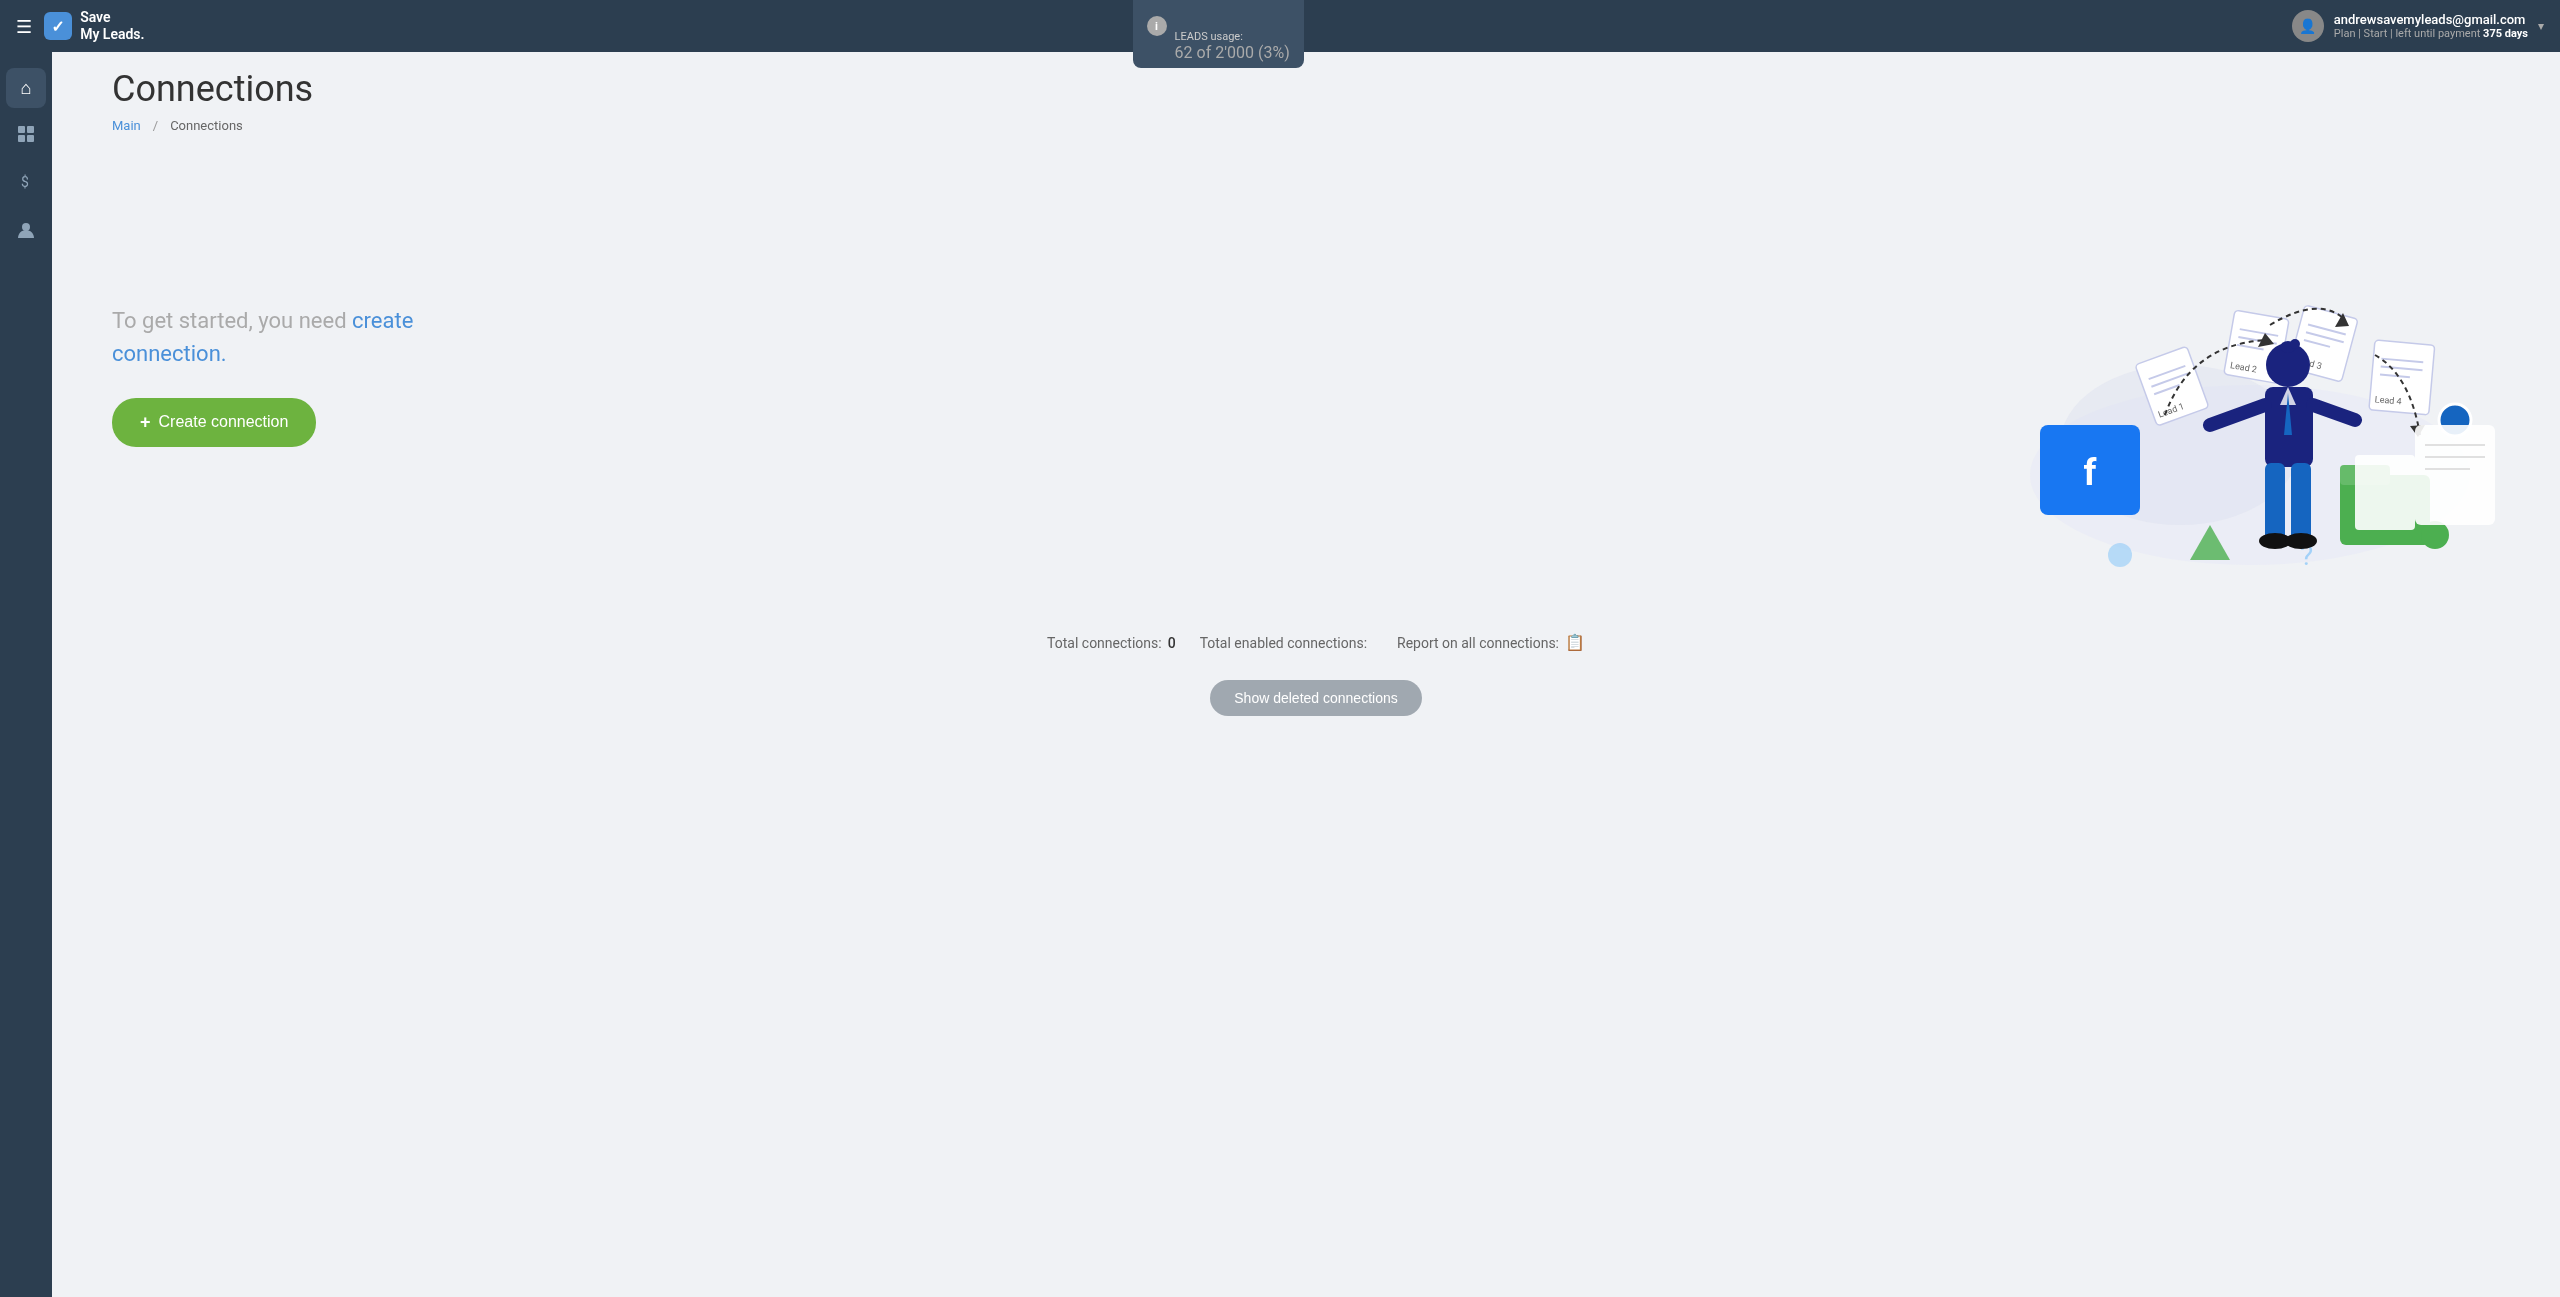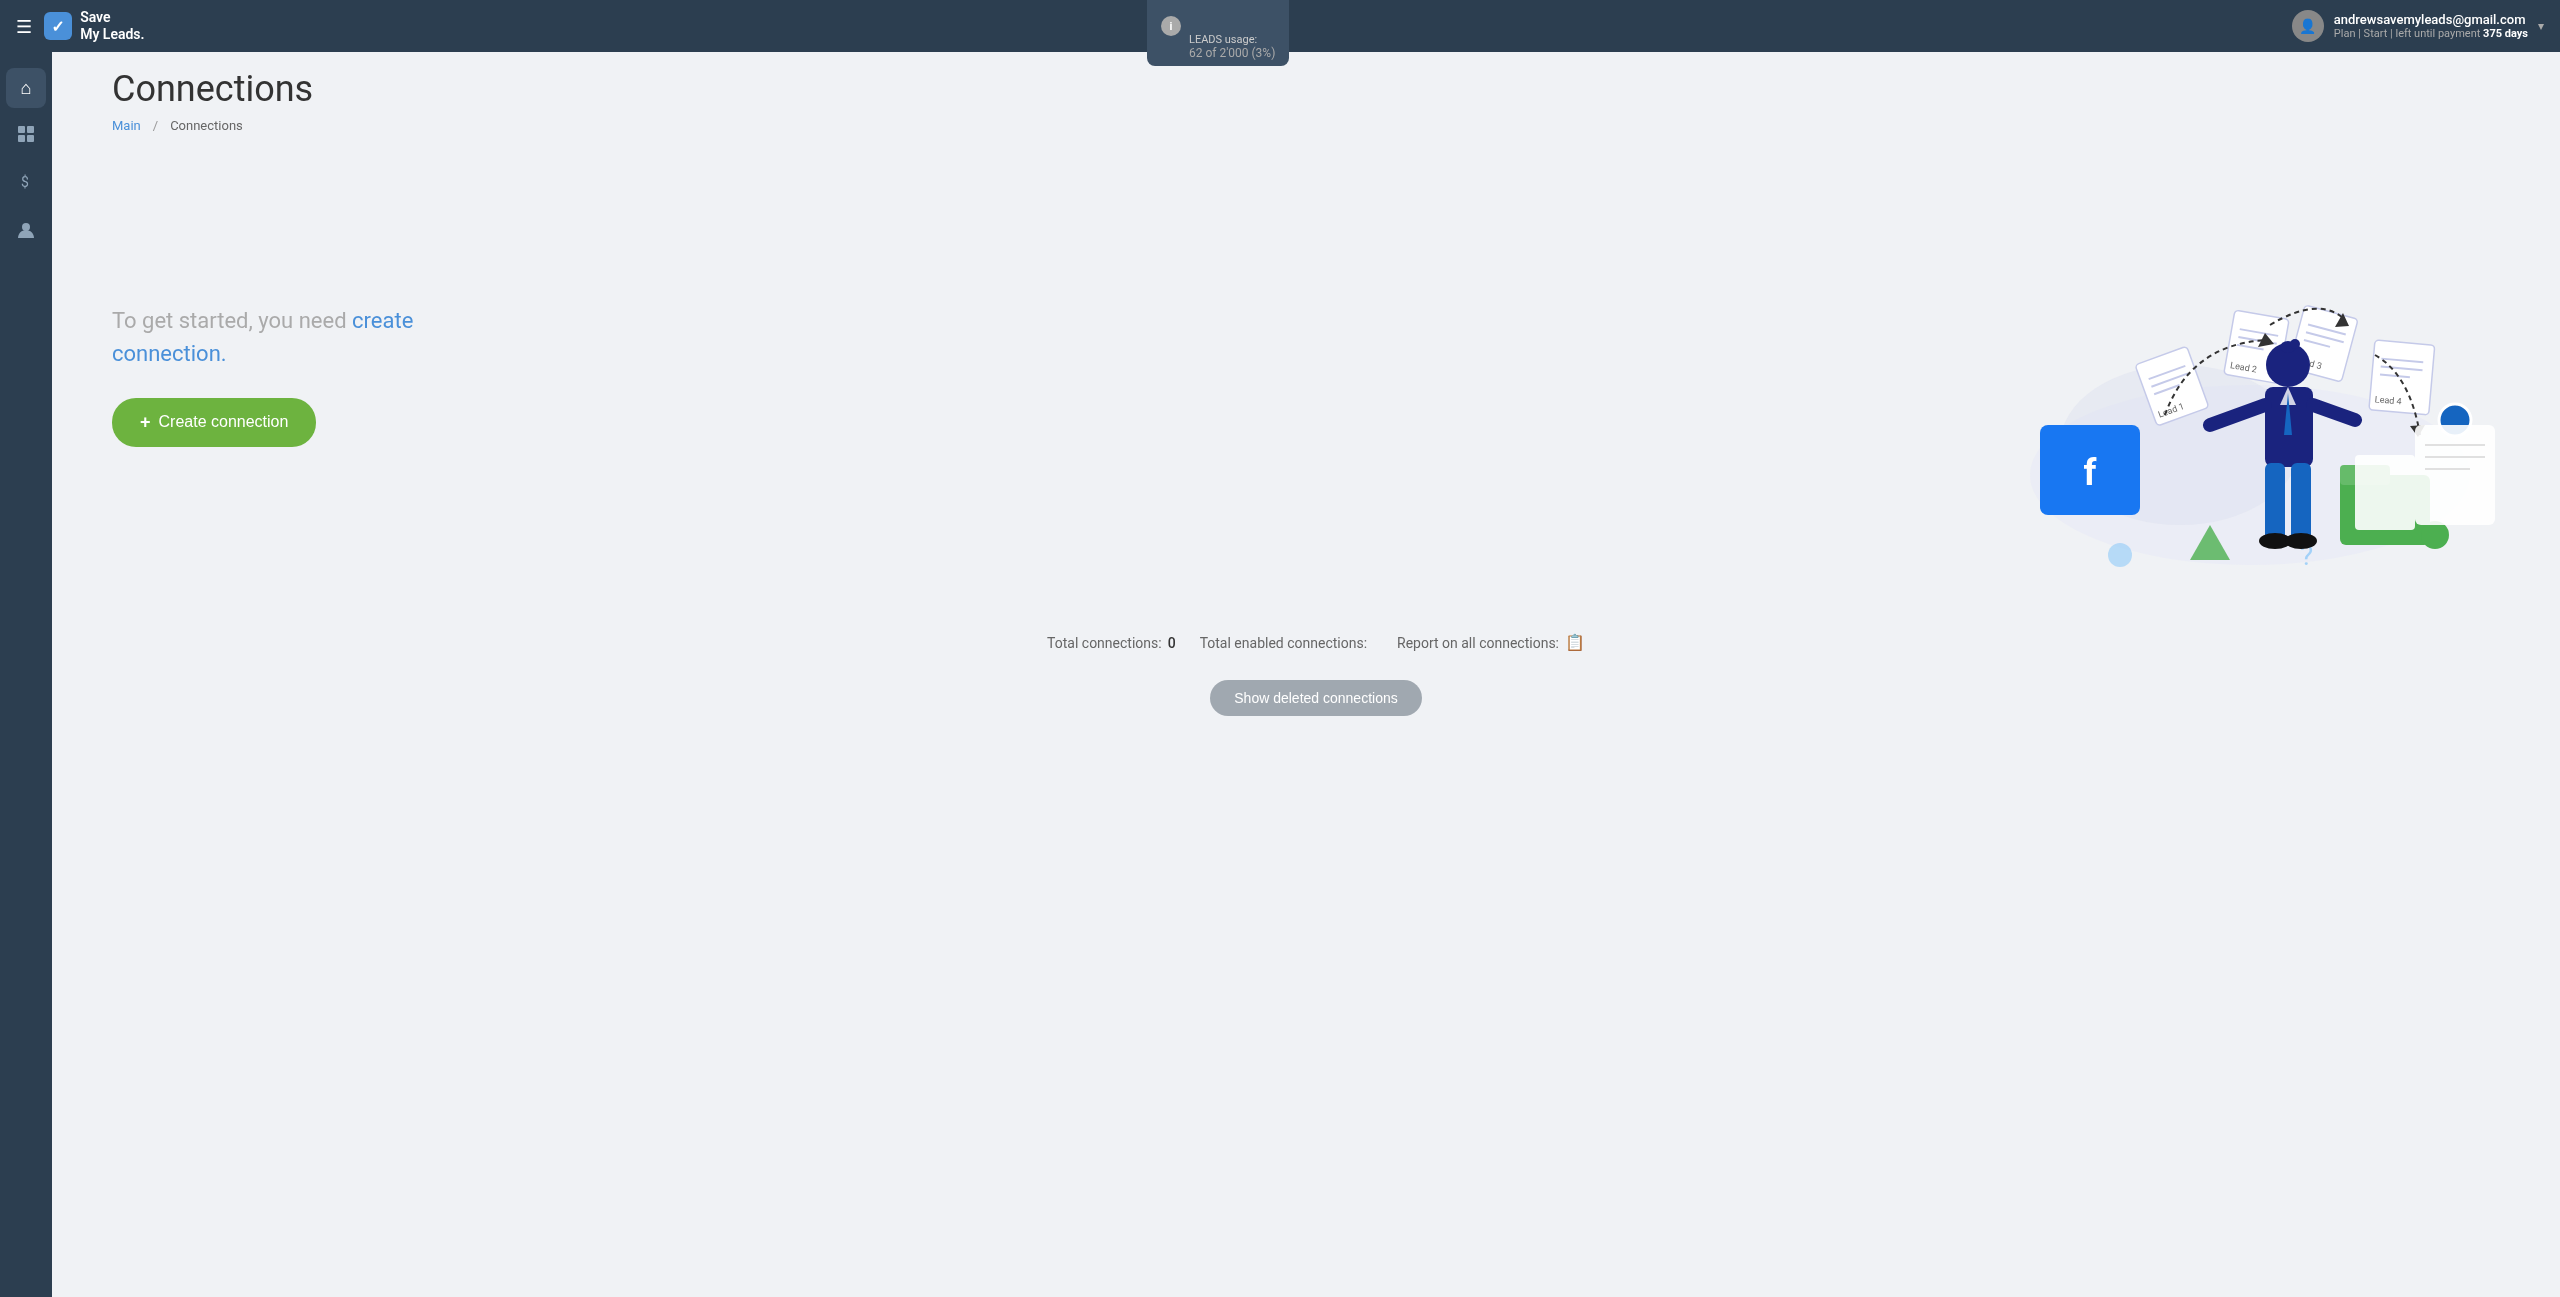--- a/index.html
+++ b/index.html
@@ -35,21 +35,21 @@
       display: flex; align-items: center; gap: 8px;
       cursor: pointer;
     }
     .info-icon {
       width: 20px; height: 20px; background: #aaa; border-radius: 50%;
       display: flex; align-items: center; justify-content: center;
       color: #fff; font-size: 11px; font-weight: bold;
     }
     .leads-usage-text { display: flex; flex-direction: column; margin-top: 40px; }
     .leads-usage-label { color: #ccc; font-size: 11px; }
-    .leads-usage-value { color: #4caf7d; font-size: 12px; font-weight: 600; }
+    .leads-usage-value { color: #4caf7d; font-size: 16px; font-weight: 600; }
     .leads-usage-value span { color: #aaa; font-weight: normal; }
 
     .topnav-right { display: flex; align-items: center; gap: 10px; }
     .user-avatar {
       width: 32px; height: 32px; background: #888; border-radius: 50%;
       display: flex; align-items: center; justify-content: center;
       color: #fff; font-size: 14px;
     }
     .user-info { display: flex; flex-direction: column; }
     .user-email { color: #fff; font-size: 13px; font-weight: 500; }

